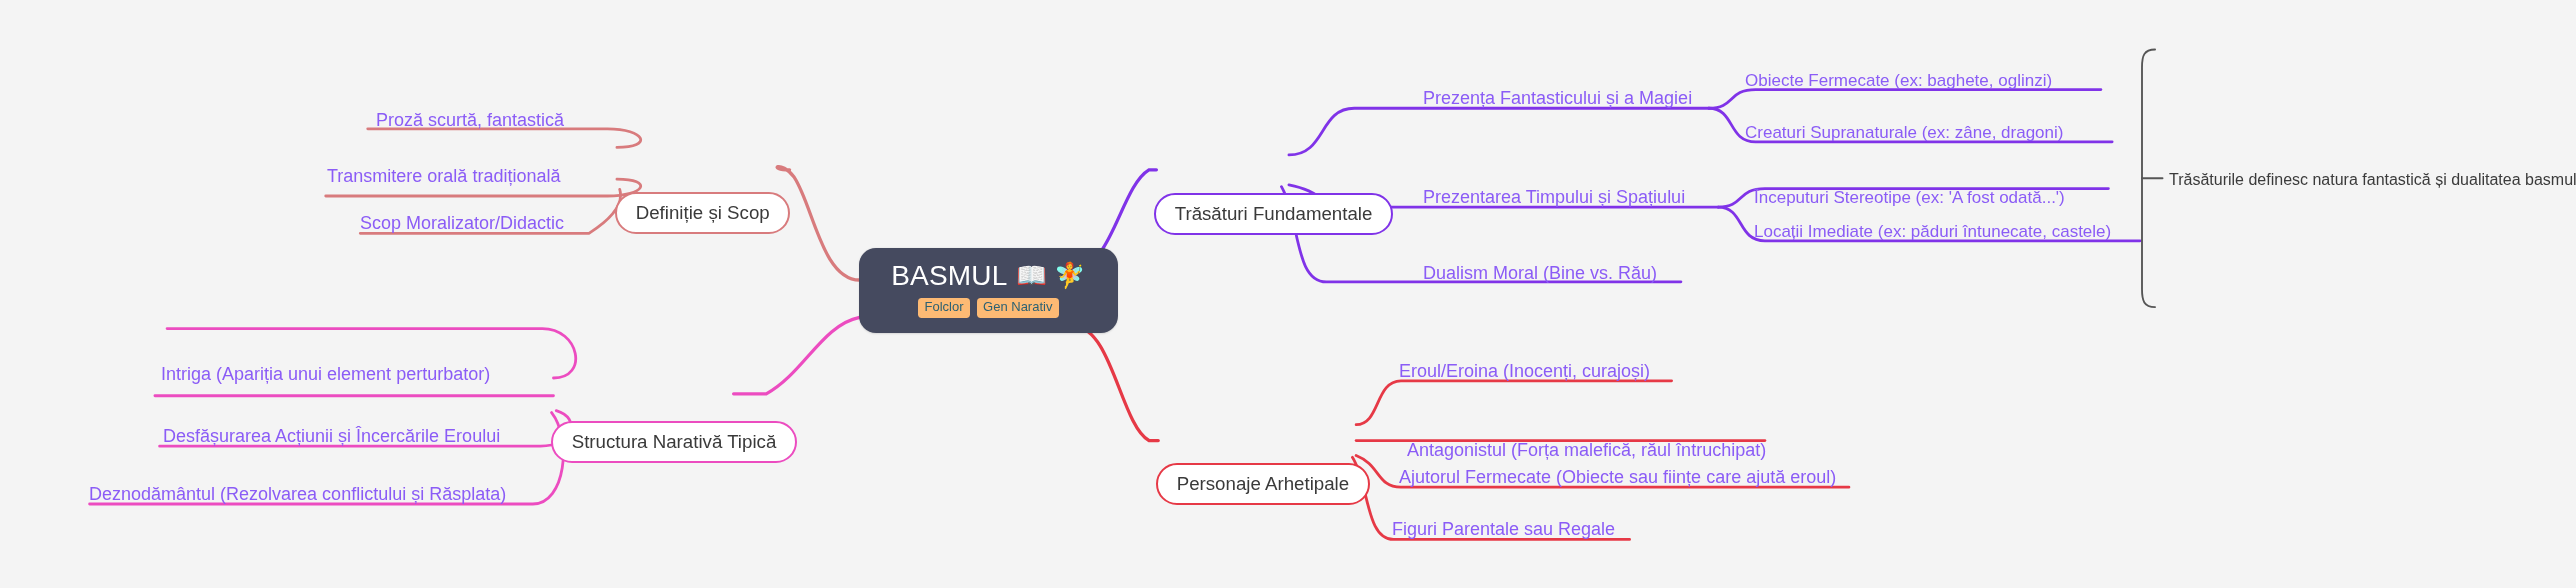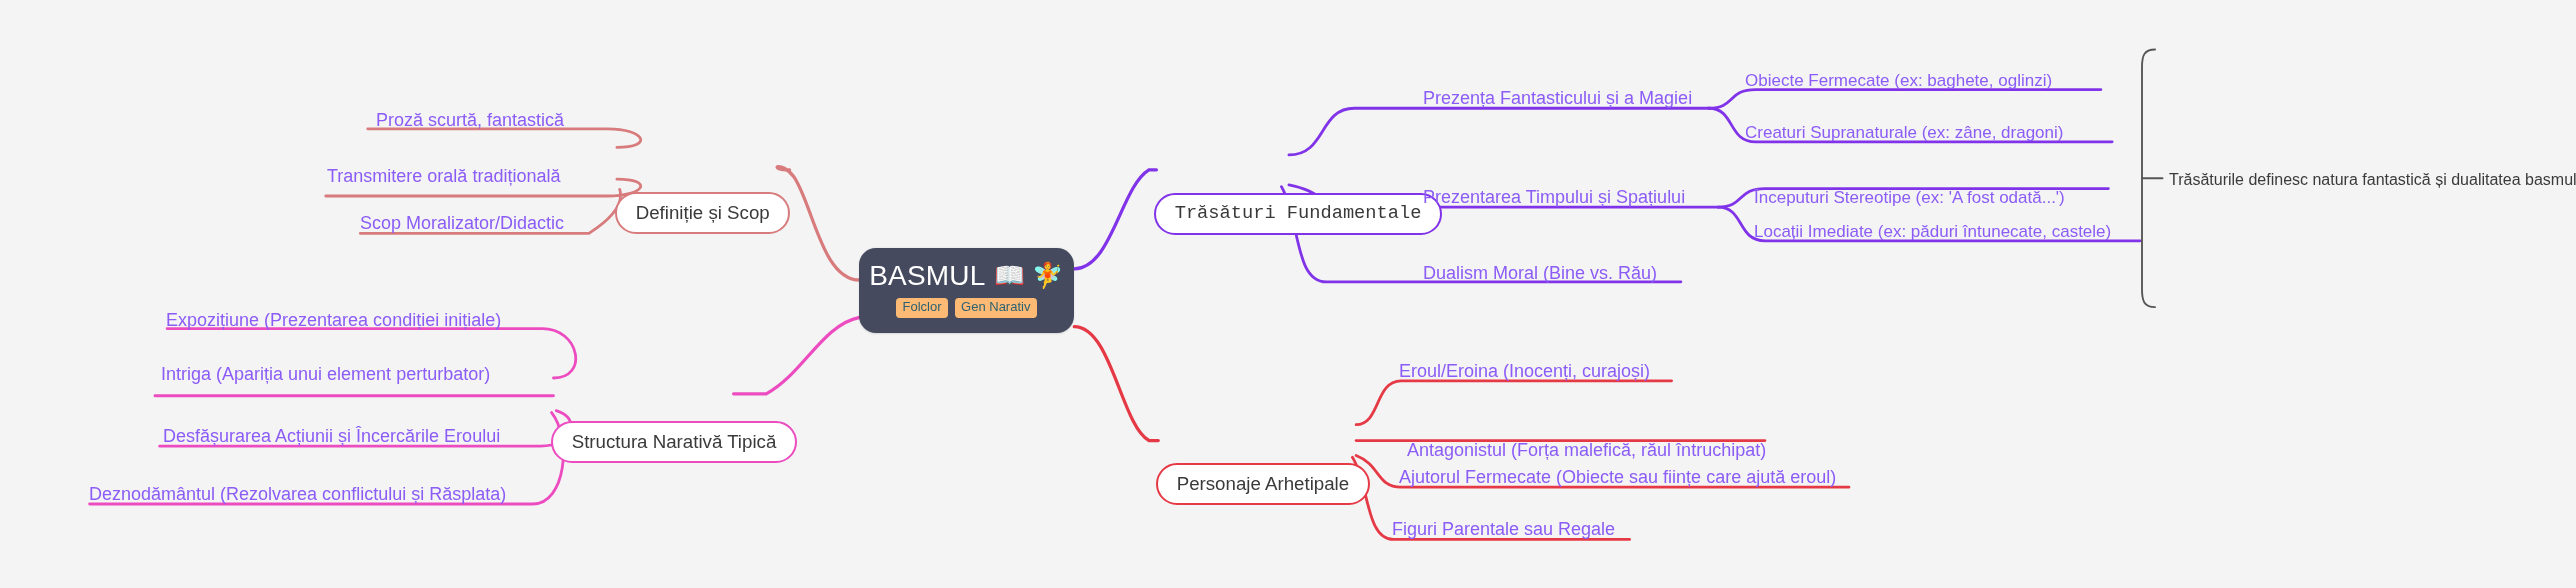--- a/index.html
+++ b/index.html
@@ -52,21 +52,21 @@
     padding:8.4px 18.7px;
     box-sizing:border-box;
     font-size:18.7px;
     color:#3a3a3a;
     white-space:nowrap;
     line-height:1.15;
     display:flex;align-items:center;justify-content:center;margin-top:44px;
   }
   .pill.salmon{border-color:#d87b7d;}
   .pill.pink  {border-color:#ec4cc0;}
-  .pill.purple{border-color:#8033e8;font-family:Liberation Mono, monospace;}
+  .pill.purple{border-color:#8033e8;}
   .pill.red   {border-color:#e63946;}
 
   
   .leaf{
     position:absolute;
     font-size:18px;
     color:#8b5cf6;
     white-space:nowrap;
     line-height:1.15;
   }
@@ -118,21 +118,21 @@
 
     <path d="M 1452,455 C 1478,455 1472,408 1500,408 L 1790,408" fill="none" stroke="#e63946" stroke-width="3" stroke-linecap="round"></path>
     <path d="M 1452,472 L 1500,472 L 1890,472" fill="none" stroke="#e63946" stroke-width="3" stroke-linecap="round"></path>
     <path d="M 1452,488 C 1478,498 1474,522 1500,522 L 1980,522" fill="none" stroke="#e63946" stroke-width="3" stroke-linecap="round"></path>
     <path d="M 1448,490 C 1466,518 1462,578 1492,578 L 1745,578" fill="none" stroke="#e63946" stroke-width="3" stroke-linecap="round"></path>
 
     <path d="M 2308,53 C 2296,53 2294,60 2294,72 L 2294,310 C 2294,322 2296,329 2308,329" fill="none" stroke="#555555" stroke-width="2" stroke-linecap="round"></path>
     <path d="M 2294,191 L 2316,191" fill="none" stroke="#555555" stroke-width="2" stroke-linecap="round"></path>
   </svg>
 
-  <div class="root-node" style="left:859px;top:248px;width:215px;">
+  <div class="root-node" style="left:859px;top:248px;width:259px;">
     <div class="root-title">
       <span>BASMUL</span>
       <span class="root-emoji">📖 🧚</span>
     </div>
     <div class="root-badges">
       <span class="badge">Folclor</span>
       <span class="badge">Gen Narativ</span>
     </div>
   </div>
 
@@ -145,23 +145,20 @@
   <div class="leaf l" style="left:327px;top:166px;">
     <span>Transmitere orală tradițională</span>
   </div>
   <div class="leaf l" style="left:360px;top:213px;">
     <span>Scop Moralizator/Didactic</span>
   </div>
 
   <div class="pill pink" style="left:551px;top:377px;">
     <span>Structura Narativă Tipică</span>
   </div>
-  <div class="leaf l" style="left:166px;top:310px;">
-    <span>Expozițiune (Prezentarea condiției inițiale)</span>
-  </div>
   <div class="leaf l" style="left:161px;top:364px;">
     <span>Intriga (Apariția unui element perturbator)</span>
   </div>
   <div class="leaf l" style="left:163px;top:426px;">
     <span>Desfășurarea Acțiunii și Încercările Eroului</span>
   </div>
   <div class="leaf l" style="left:89px;top:484px;">
     <span>Deznodământul (Rezolvarea conflictului și Răsplata)</span>
   </div>
 

